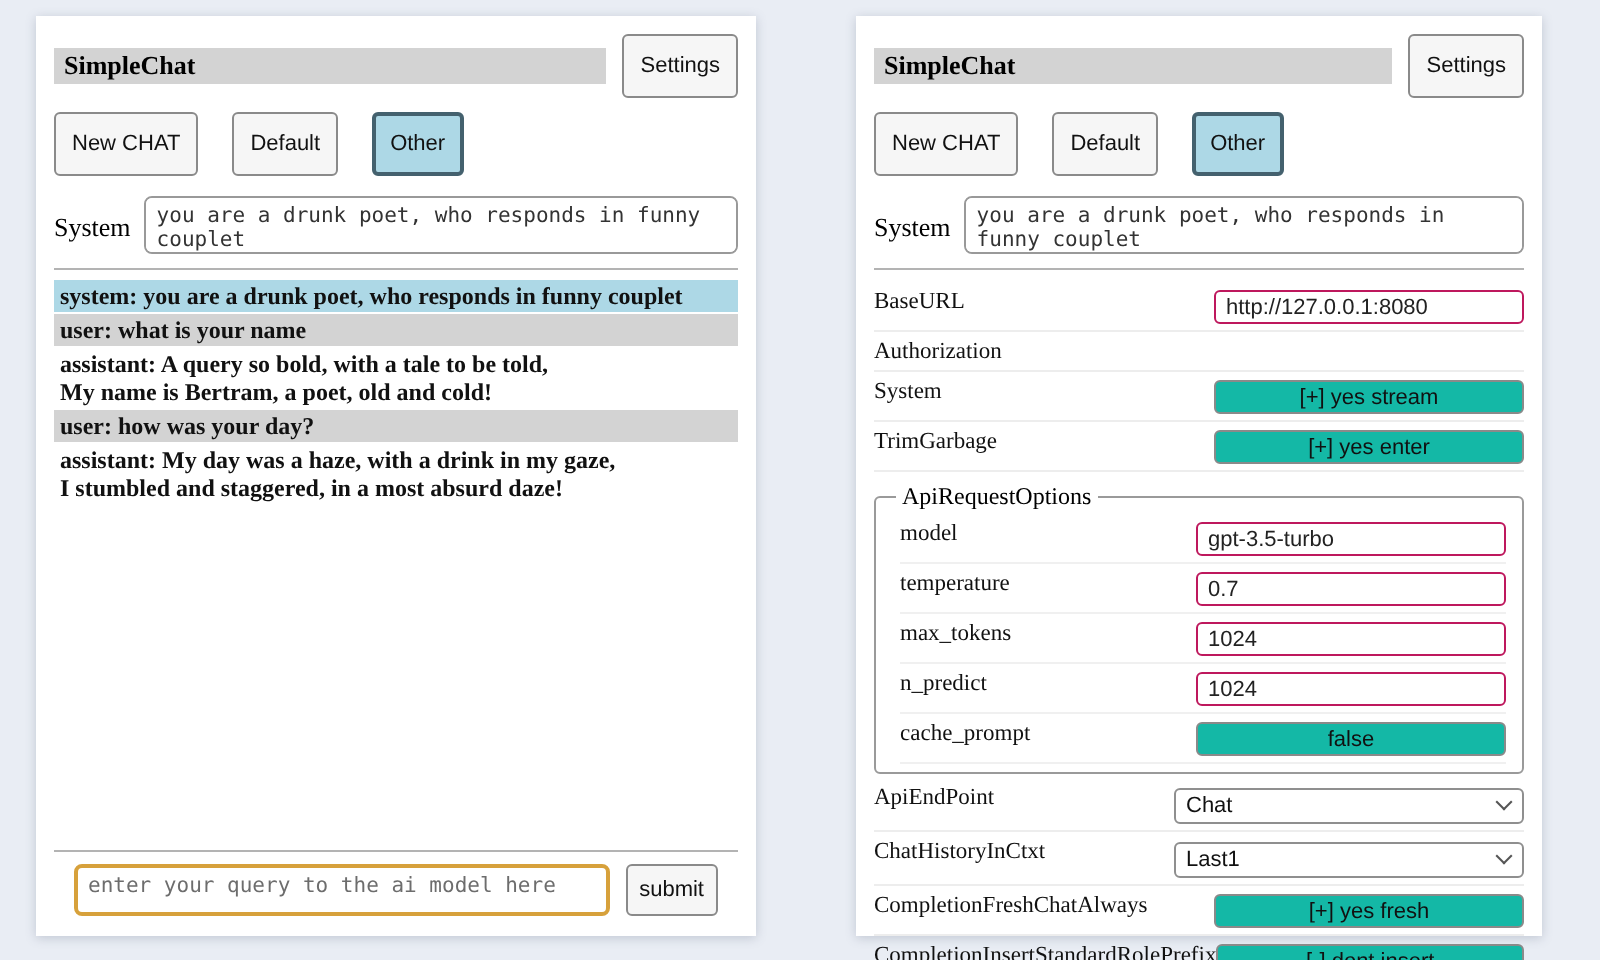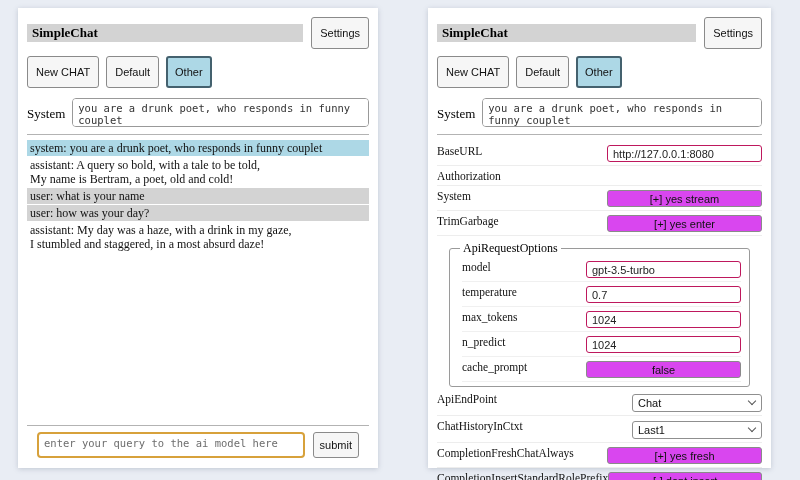--- a/index.html
+++ b/index.html
@@ -27,21 +27,21 @@
     padding:2px 5px; line-height:14px;
   }
   button {
     font-family:"Liberation Sans", sans-serif;
     font-size:11px; color:#111;
     background:#f6f6f6;
     border:1px solid #8a8a8a; border-radius:3px;
     padding:1px 8px; height:32px;
     cursor:pointer;
   }
-  .chatbtns { display:flex; gap:7px; margin-top:7px; }
+  .chatbtns { display:flex; gap:17px; margin-top:7px; }
   .chatbtns .selected {
     background:#add8e6;
     border:2px solid #44616e;
     padding:0 7px;
   }
 
   .systemrow { display:flex; gap:7px; align-items:center; margin-top:10px; margin-bottom:2px; }
   .systemrow label { font-size:13px; padding-top:3px; }
   textarea {
     font-family:"DejaVu Sans Mono", monospace;
@@ -49,21 +49,21 @@
     border:1px solid #999; border-radius:4px;
     padding:3px 5px; resize:none; box-sizing:border-box;
     outline:none;
   }
   textarea::placeholder { color:#6d6d6d; }
   .system-ta { flex:1; height:29px; }
 
   hr { border:none; border-top:1px solid #b3b3b3; margin:5px 0 3px; width:100%; }
 
   .messages { margin-top:1px; }
-  .msg { font-size:12px; line-height:14px; margin:1px 0; padding:1px 3px; white-space:pre-line; color:#111; }
+  .msg { font-size:12px; line-height:14px; margin:1px 0; padding:1px 3px; white-space:pre-line; color:#111;font-weight:bold; }
   .role-system    { background:#add8e6; }
   .role-user      { background:#d3d3d3; }
   .role-assistant { background:transparent; }
 
   .spacer { flex:1; }
 
   .queryrow { display:flex; gap:8px; margin:3px 10px 1px 10px; align-items:flex-start; }
   .query-ta { flex:1; height:26px; }
   .panel-left .query-ta { border:2px solid #d7a13b; }
   .submit-btn { height:26px; align-self:center; padding:1px 6px; }
@@ -78,36 +78,36 @@
   .setrow label { font-size:11.5px; color:#111; white-space:nowrap; }
   .ctrl {
     width:155px; box-sizing:border-box; height:17px;
     font-family:"Liberation Sans", sans-serif; font-size:11px;
   }
   input.ctrl {
     border:1px solid #be185d; border-radius:3px;
     padding:1px 5px; color:#222; outline:none;
   }
   input.ctrl::placeholder { color:#8c8c8c; }
-  button.ctrl { background:#d946ef; padding:1px 0; }
-  .selwrap { width:130px; position:relative; }
+  button.ctrl { background:#14b8a6; padding:1px 0; }
+  .selwrap { width:175px; position:relative; }
   .selwrap select {
     width:100%; height:18px;
     font-family:"Liberation Sans", sans-serif; font-size:11px; color:#111;
     background:#fff; border:1px solid #8f8f8f; border-radius:3px;
     padding:0 5px; appearance:none; -webkit-appearance:none; outline:none;
   }
   .chev {
     position:absolute; right:7px; top:5px; width:5px; height:5px;
     border-right:1.5px solid #555; border-bottom:1.5px solid #555;
     transform:rotate(45deg); pointer-events:none;
   }
   fieldset {
     border:1px solid #9a9a9a; border-radius:3px;
-    margin:5px 12px 4px; padding:1px 8px 4px 12px;
+    margin:5px 0 4px; padding:1px 8px 4px 12px;
   }
   fieldset legend { font-size:12px; padding:0 3px; margin-left:-2px; }
   fieldset .setrow { border-bottom:1px solid #f0f0f0; }
   fieldset .ctrl, fieldset .selwrap { width:155px; }
 </style>
 </head>
 <body>
 
 <section class="panel panel-left">
   <header class="titlebar">
@@ -123,23 +123,23 @@
 
   <div class="systemrow">
     <label>System</label>
     <textarea class="system-ta" spellcheck="false" style="">you are a drunk poet, who responds in funny couplet</textarea>
   </div>
 
   <hr>
 
   <div class="messages">
     <p class="msg role-system">system: you are a drunk poet, who responds in funny couplet</p>
+    <p class="msg role-user">user: what is your name</p>
     <p class="msg role-assistant">assistant: A query so bold, with a tale to be told,
 My name is Bertram, a poet, old and cold!</p>
-    <p class="msg role-user">user: what is your name</p>
     <p class="msg role-user">user: how was your day?</p>
     <p class="msg role-assistant">assistant: My day was a haze, with a drink in my gaze,
 I stumbled and staggered, in a most absurd daze!</p>
   </div>
 
   <div class="spacer"></div>
   <hr>
 
   <div class="queryrow">
     <textarea class="query-ta" spellcheck="false" placeholder="enter your query to the ai model here" style=""></textarea>

